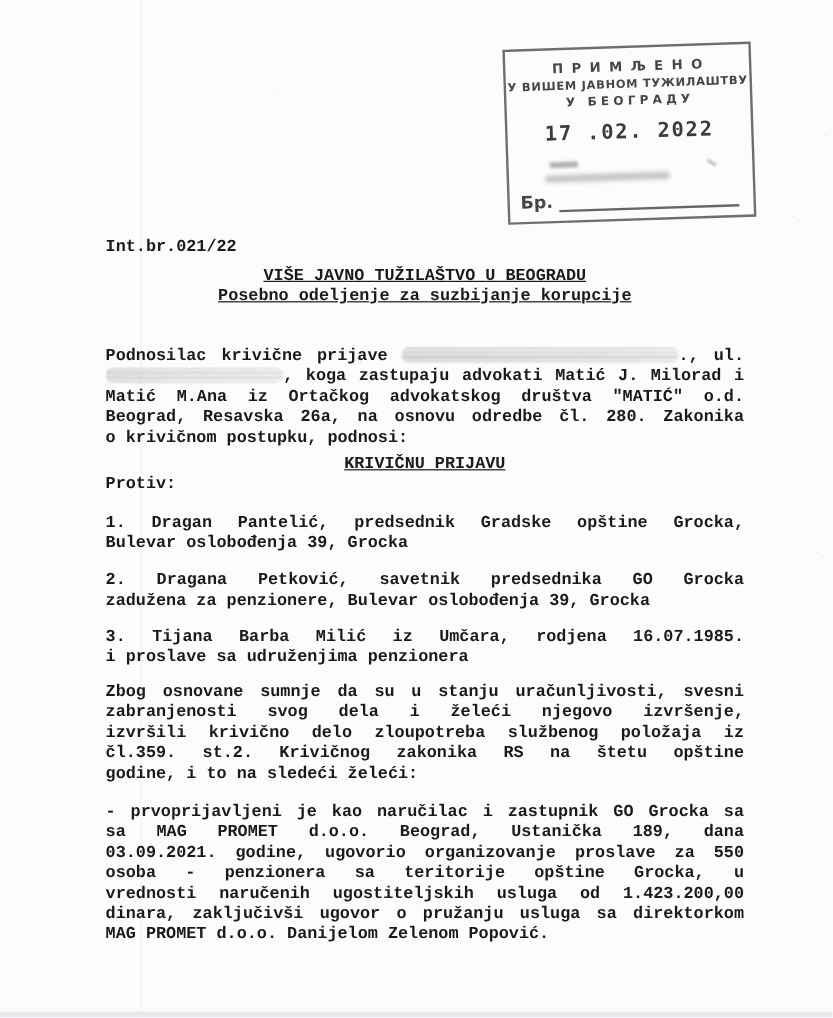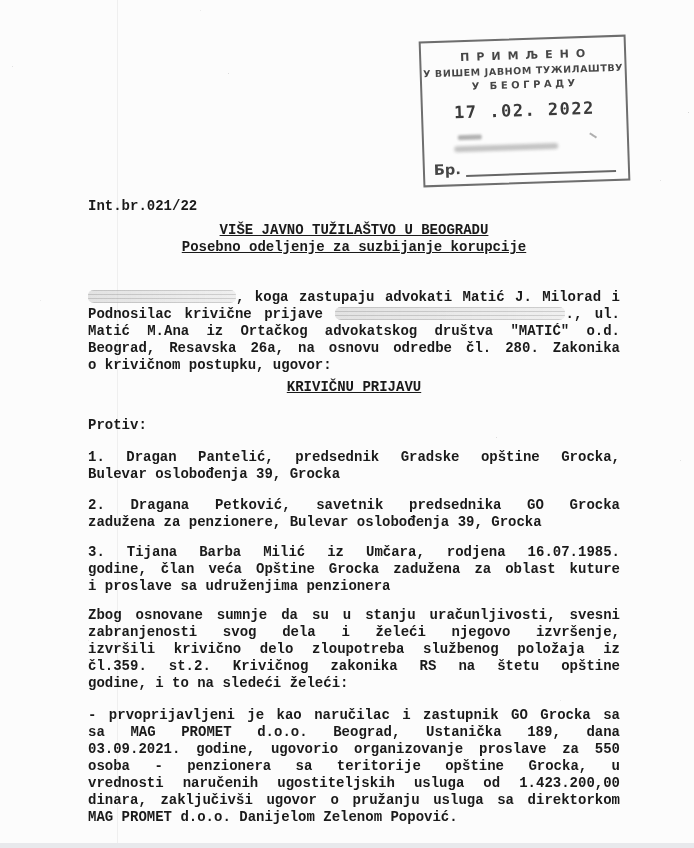--- a/index.html
+++ b/index.html
@@ -93,43 +93,42 @@
 
   <div class="doc-body">
       <div class="para left">
         <div class="tline lastline">Int.br.021/22</div>
       </div>
       <div class="para center" style="margin-top: 7px;">
         <div class="tline">VIŠE JAVNO TUŽILAŠTVO U BEOGRADU</div>
         <div class="tline lastline">Posebno odeljenje za suzbijanje korupcije</div>
       </div>
       <div class="para justify" style="margin-top: 33px;">
+        <div class="tline">Podnosilac krivične prijave <span class="redact" style="width: 230px;"></span>., ul.</div>
         <div class="tline"><span class="redact" style="width: 148px;"></span>, koga zastupaju advokati Matić J. Milorad i</div>
-        <div class="tline">Podnosilac krivične prijave <span class="redact" style="width: 230px;"></span>., ul.</div>
         <div class="tline">Matić M.Ana iz Ortačkog advokatskog društva "MATIĆ" o.d.</div>
         <div class="tline">Beograd, Resavska 26a, na osnovu odredbe čl. 280. Zakonika</div>
-        <div class="tline lastline">o krivičnom postupku, ugovor:</div>
+        <div class="tline lastline">o krivičnom postupku, podnosi:</div>
       </div>
       <div class="para center" style="margin-top: 5px;">
         <div class="tline lastline">KRIVIČNU PRIJAVU</div>
       </div>
-      <div class="para left" style="margin-top: 21px;">
+      <div class="para left" style="">
         <div class="tline lastline">Protiv:</div>
       </div>
       <div class="para justify" style="margin-top: 15px;">
         <div class="tline">1. Dragan Pantelić, predsednik Gradske opštine Grocka,</div>
         <div class="tline lastline">Bulevar oslobođenja 39, Grocka</div>
       </div>
       <div class="para justify" style="margin-top: 14px;">
         <div class="tline">2. Dragana Petković, savetnik predsednika GO Grocka</div>
         <div class="tline lastline">zadužena za penzionere, Bulevar oslobođenja 39, Grocka</div>
       </div>
       <div class="para justify" style="margin-top: 13px;">
         <div class="tline">3. Tijana Barba Milić iz Umčara, rodjena 16.07.1985.</div>
-        <div class="tline">godine, član veća Opštine Grocka zadužena za oblast kuture</div>
         <div class="tline lastline">i proslave sa udruženjima penzionera</div>
       </div>
       <div class="para justify" style="margin-top: 12px;">
         <div class="tline">Zbog osnovane sumnje da su u stanju uračunljivosti, svesni</div>
         <div class="tline">zabranjenosti svog dela i želeći njegovo izvršenje,</div>
         <div class="tline">izvršili krivično delo zloupotreba službenog položaja iz</div>
         <div class="tline">čl.359. st.2. Krivičnog zakonika RS na štetu opštine</div>
         <div class="tline lastline">godine, i to na sledeći želeći:</div>
       </div>
       <div class="para justify" style="margin-top: 15px;">

